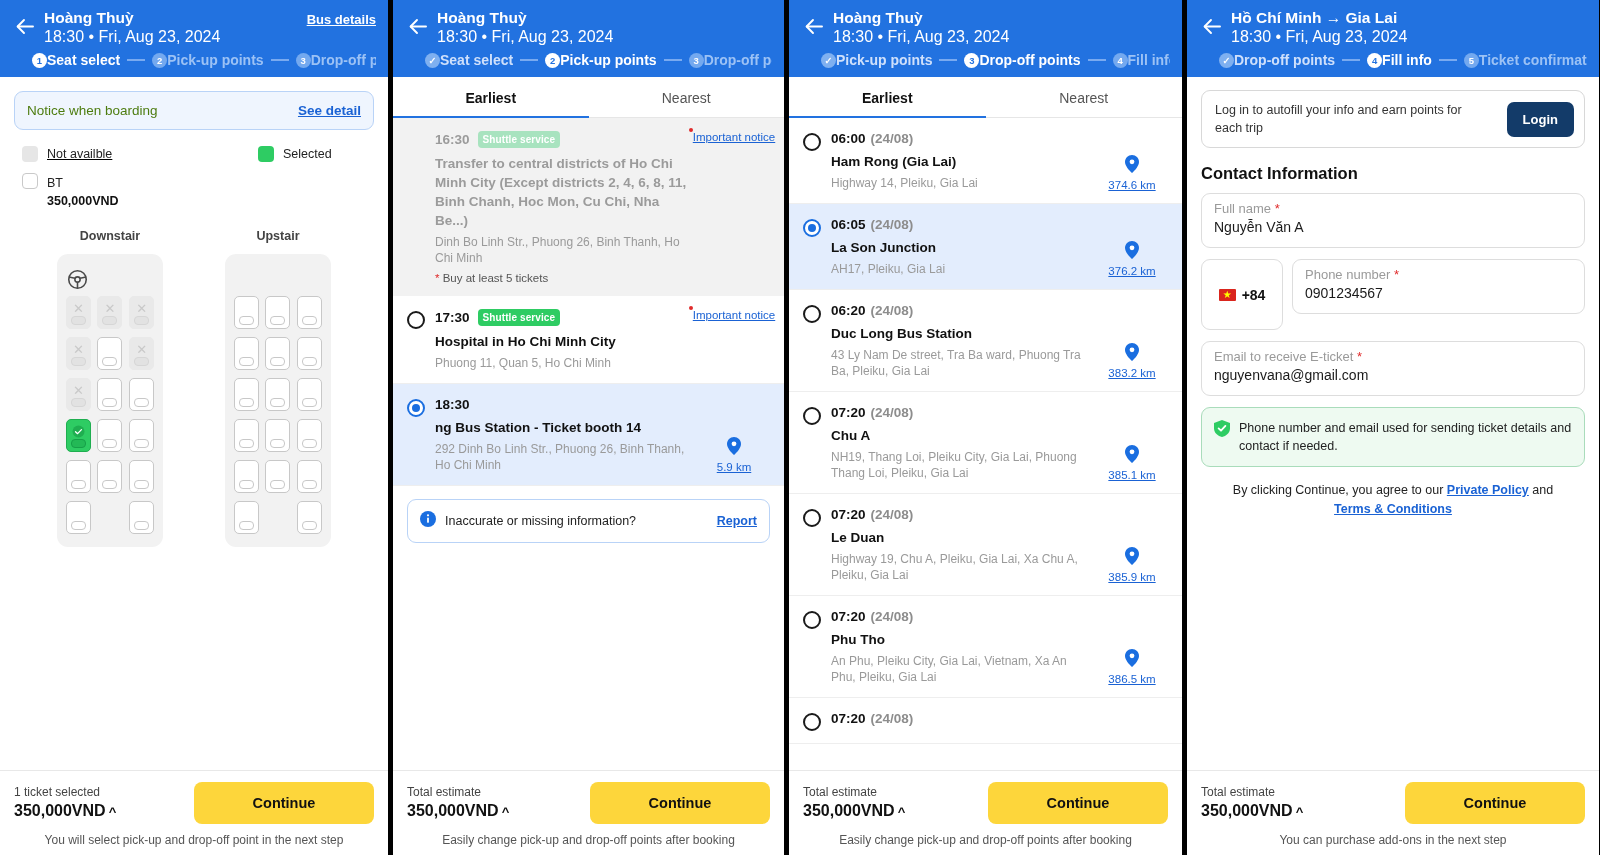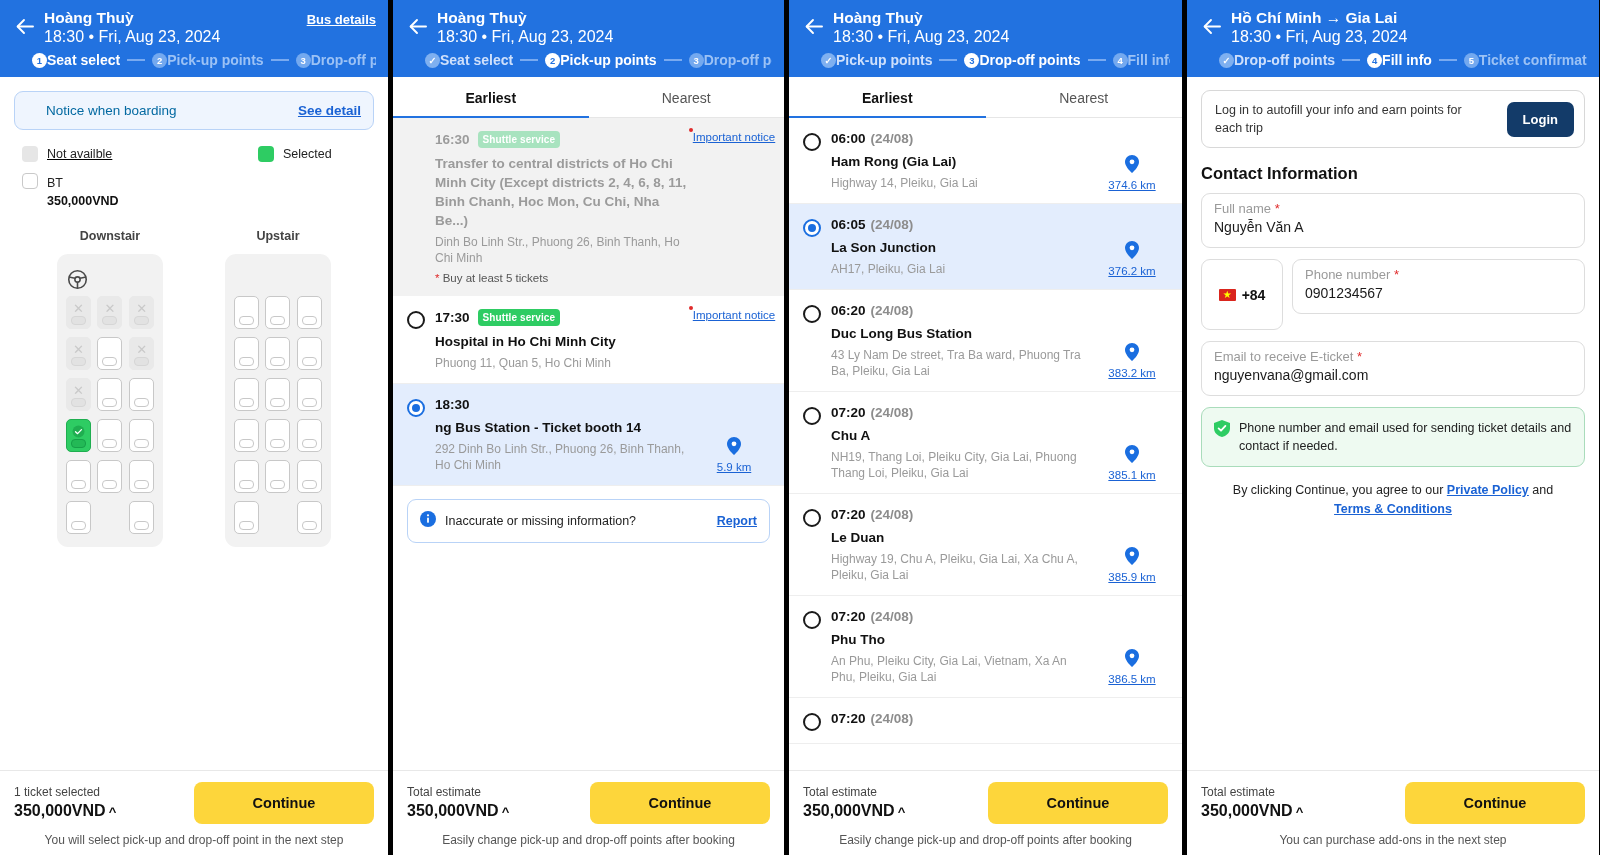--- a/index.html
+++ b/index.html
@@ -72,21 +72,21 @@
   .body { flex: 1 1 auto; overflow: hidden; position: relative; }
 
   .notice-box {
     margin: 14px 14px 0 14px;
     border: 1px solid #b9d3f7;
     background: #eff5fe;
     border-radius: 9px;
     padding: 11px 12px;
     display: flex; align-items: center; justify-content: space-between;
   }
-  .notice-text { font-size: 13.5px; color: #0369a1; margin-left: 19px; }
+  .notice-text { font-size: 13.5px; color: #4d7c0f; }
   .notice-link { font-size: 13.5px; font-weight: bold; color: #1a62d4; text-decoration: underline; cursor:pointer; }
 
   .legend { margin: 16px 22px 0 22px; }
   .legend-row { display: flex; align-items: center; }
   .legend-item { display: flex; align-items: center; }
   .legend-item.first { width: 236px; text-decoration: underline; }
   .legend-label { font-size: 12.5px; color: #222; margin-left: 9px; }
   .seat-chip { width: 16px; height: 16px; border-radius: 4px; flex:0 0 16px; position: relative; }
   .seat-chip.na { background: #e6e6e6; }
   .seat-chip.sel { background: #2ecc63; }

